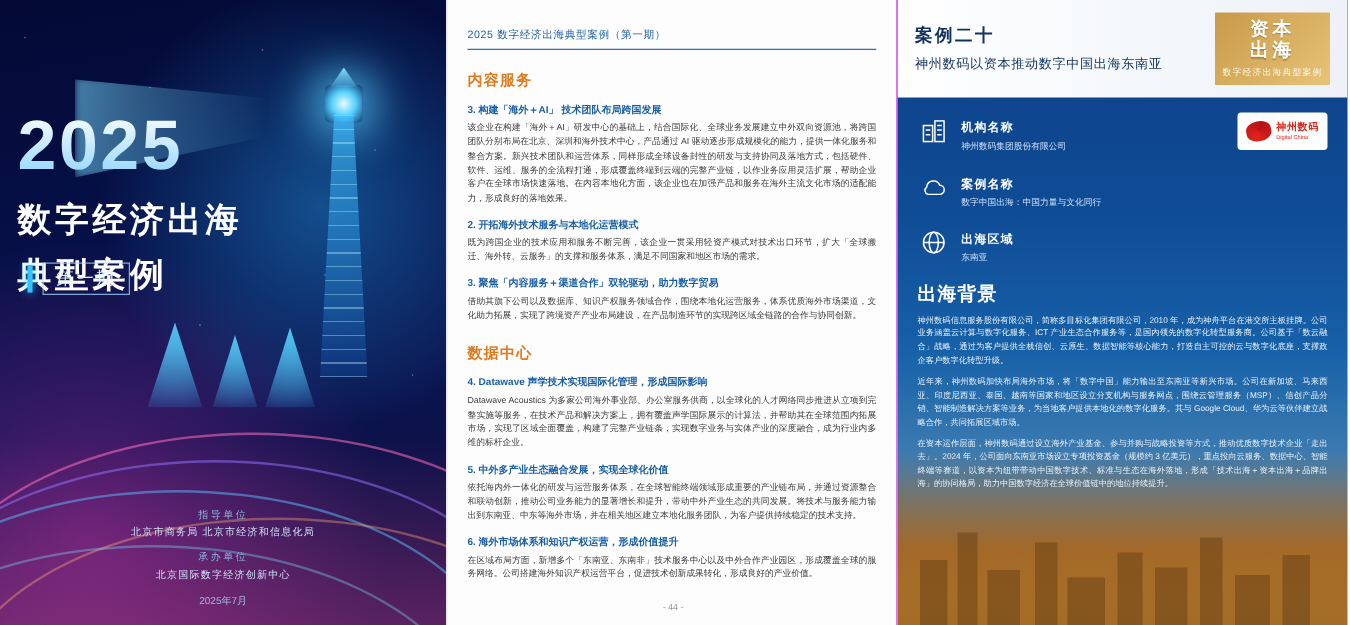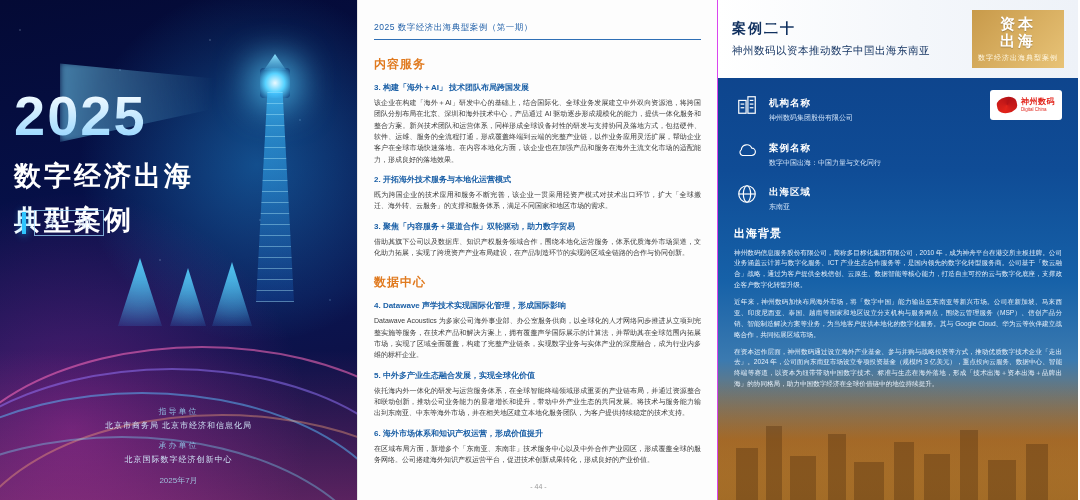--- a/index.html
+++ b/index.html
@@ -117,21 +117,21 @@
   .info-ico svg{width:22px;height:22px;}
   .info-k{font-size:9.5px;color:#ffffff;font-weight:bold;letter-spacing:1px;margin-top:28px;}
   .info-v{font-size:7px;color:#cfe2f8;margin-top:3px;line-height:1.5;}
   .logo-box{position:absolute;right:16px;top:12px;width:72px;height:30px;background:#fff;border-radius:3px;
     display:flex;align-items:center;justify-content:center;gap:4px;}
   .logo-mark{width:20px;height:16px;border-radius:50%/40%;
     background:conic-gradient(from 210deg,#e2231a,#b31217,#e2231a);transform:rotate(-12deg);}
   .logo-txt{display:flex;flex-direction:column;line-height:1;}
   .logo-cn{font-size:8px;font-weight:bold;color:#e2231a;letter-spacing:.5px;}
   .logo-en{font-size:4.5px;color:#e2231a;margin-top:2px;}
-  .rsec-title{margin:4px 0 7px;font-size:11px;color:#ffffff;font-weight:bold;letter-spacing:1px;}
+  .rsec-title{margin:4px 0 7px;font-size:15px;color:#ffffff;font-weight:bold;letter-spacing:1px;}
   .rsec-p{font-size:6.6px;line-height:1.65;color:#e8f1fb;text-align:justify;margin:0 0 6px;}
 </style>
 </head>
 <body>
 
 <div class="page">
 
   <section class="cover">
     <div class="stars"></div>
     <div class="beam"></div>

